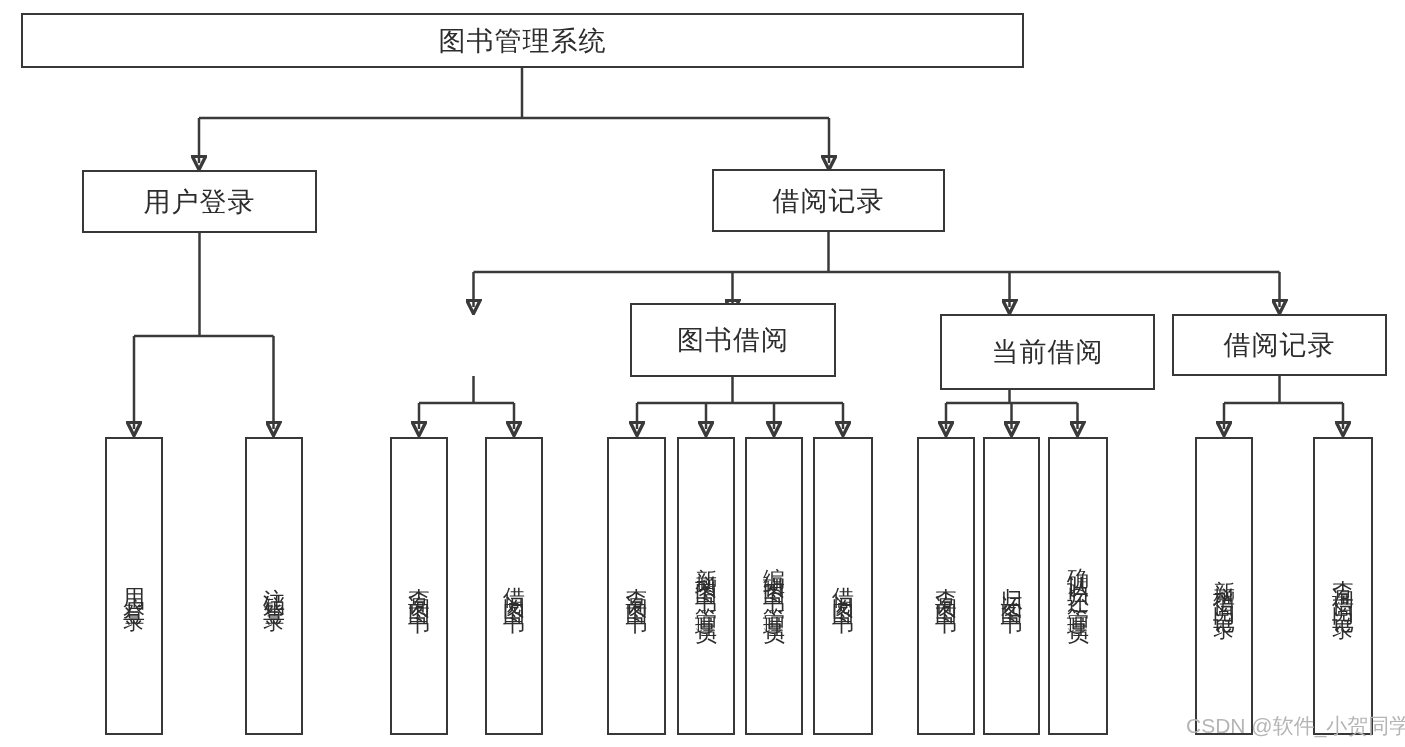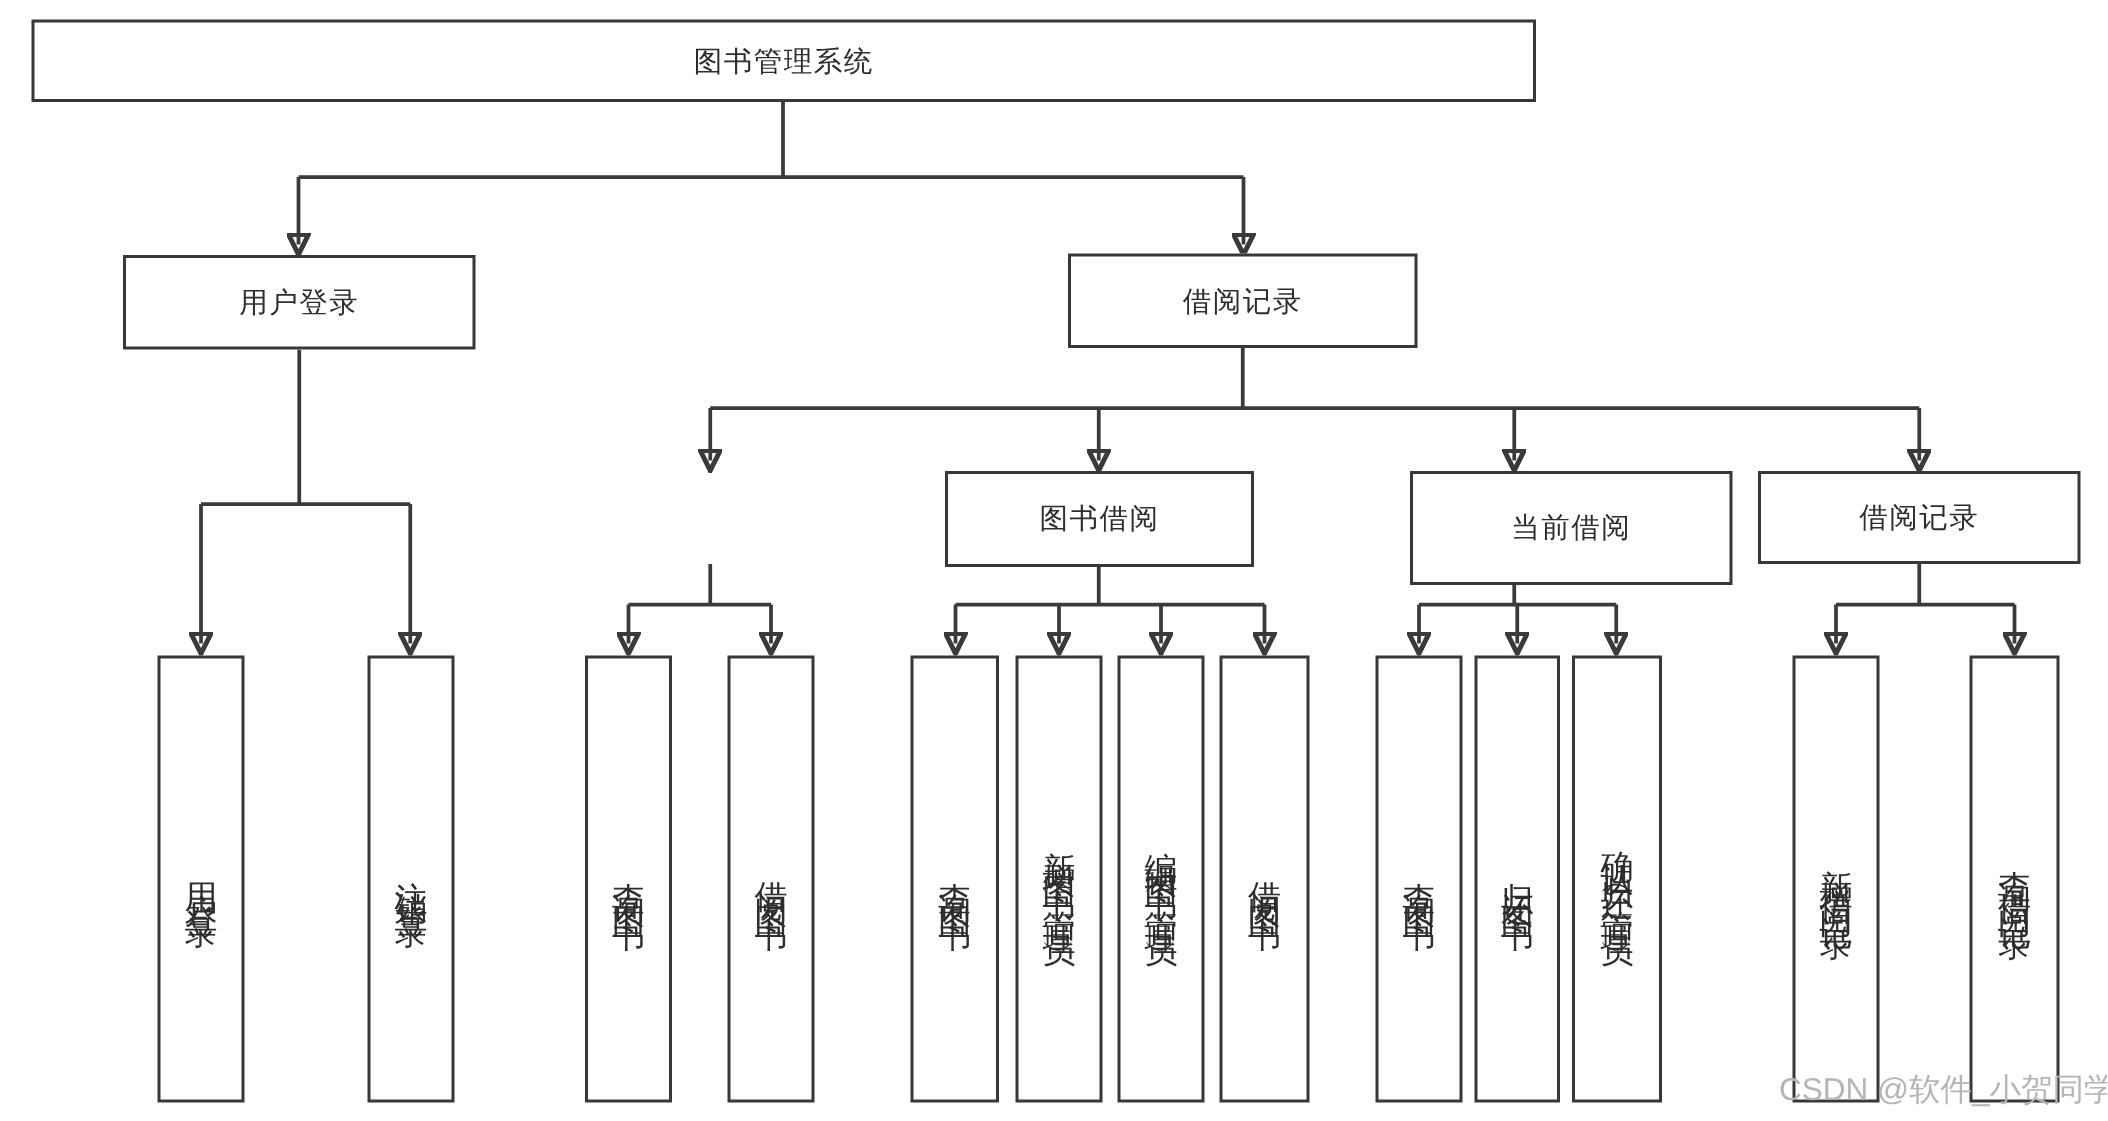--- a/index.html
+++ b/index.html
@@ -27,21 +27,21 @@
     position: absolute;
     box-sizing: border-box;
     background: #ffffff;
     border: 2.5px solid #383838;
     display: flex;
     align-items: center;
     justify-content: center;
     z-index: 2;
   }
   .node .hlabel {
-    font-size: 19px;
+    font-size: 27px;
     letter-spacing: 1px;
     color: #2d2d2d;
     white-space: nowrap;
   }
   .node .vlabel {
     writing-mode: vertical-rl;
     text-orientation: mixed;
     font-size: 22px;
     line-height: 1;
     letter-spacing: 8px;
@@ -115,21 +115,21 @@
     <span class="hlabel">图书管理系统</span>
   </div>
 
   <div class="node" style="left:82px; top:170px; width:235px; height:63px;">
     <span class="hlabel">用户登录</span>
   </div>
   <div class="node" style="left:712px; top:169px; width:233px; height:63px;">
     <span class="hlabel">借阅记录</span>
   </div>
 
-  <div class="node" style="left:630px; top:314px; width:206px; height:64px;">
+  <div class="node" style="left:630px; top:303px; width:206px; height:74px;">
     <span class="hlabel">图书借阅</span>
   </div>
   <div class="node" style="left:940px; top:314px; width:215px; height:76px;">
     <span class="hlabel">当前借阅</span>
   </div>
   <div class="node" style="left:1172px; top:314px; width:215px; height:62px;">
     <span class="hlabel">借阅记录</span>
   </div>
 
   <div class="node" style="left:105px; top:437px; width:58px; height:298px;">

